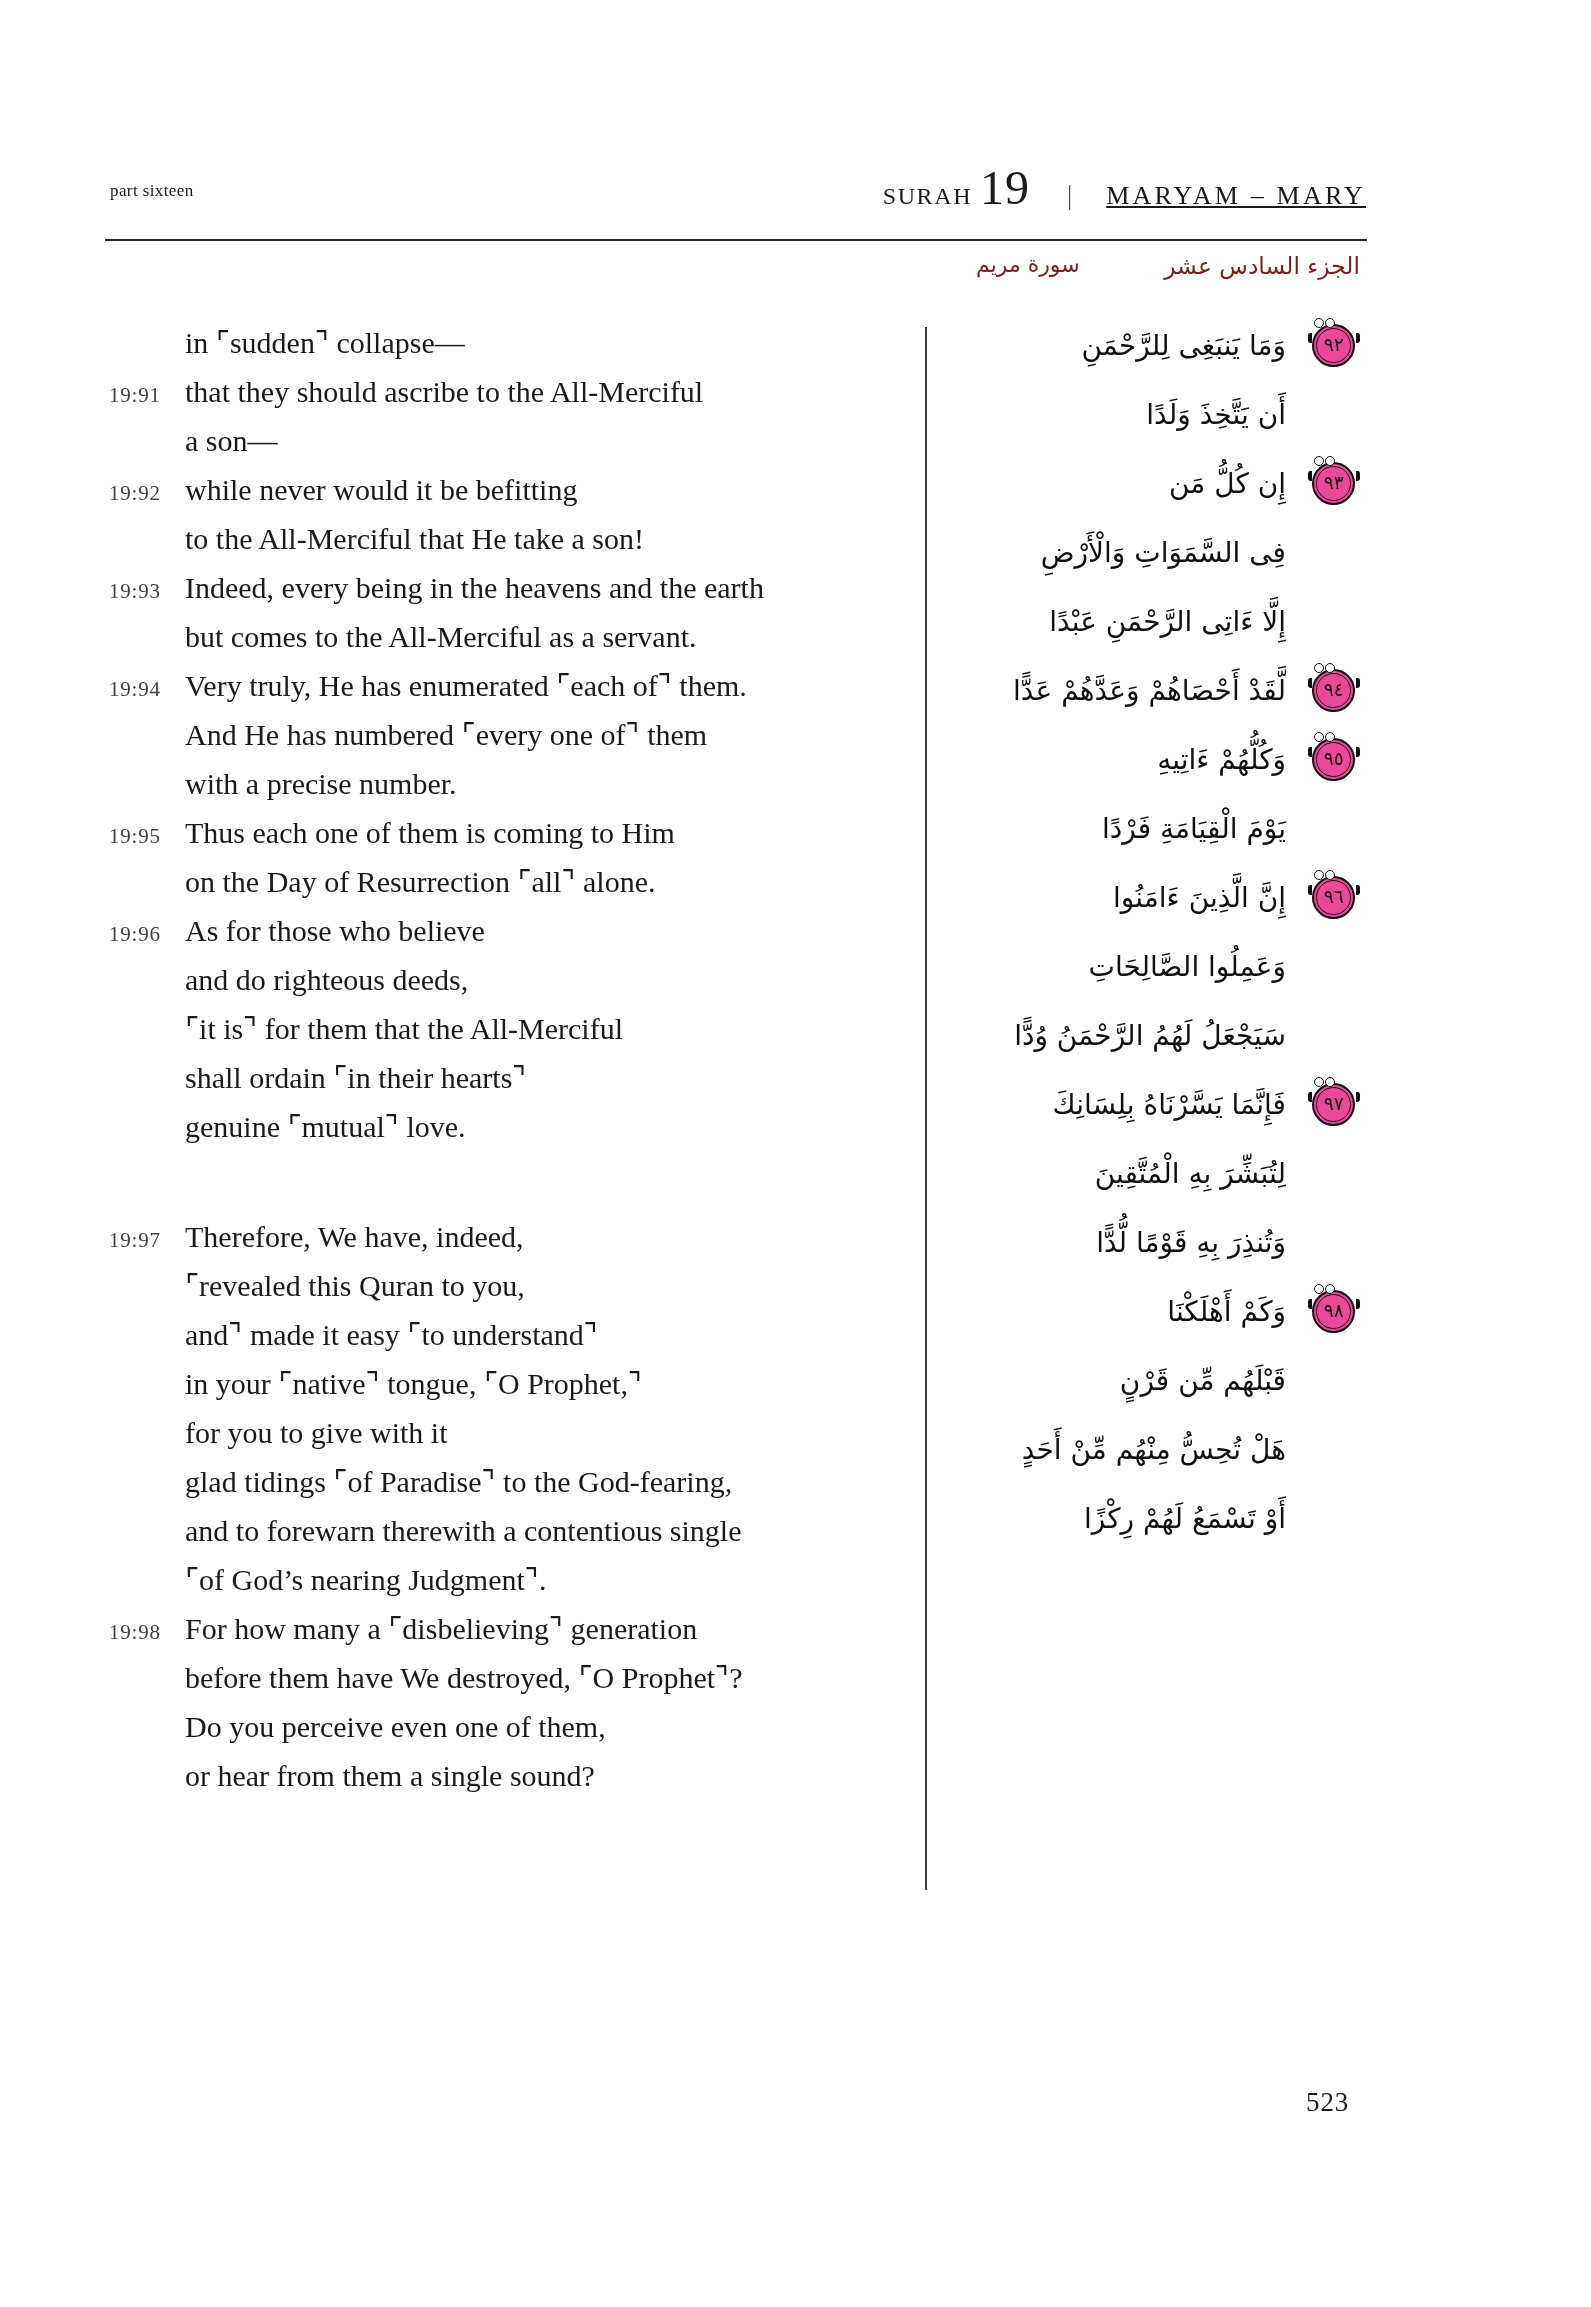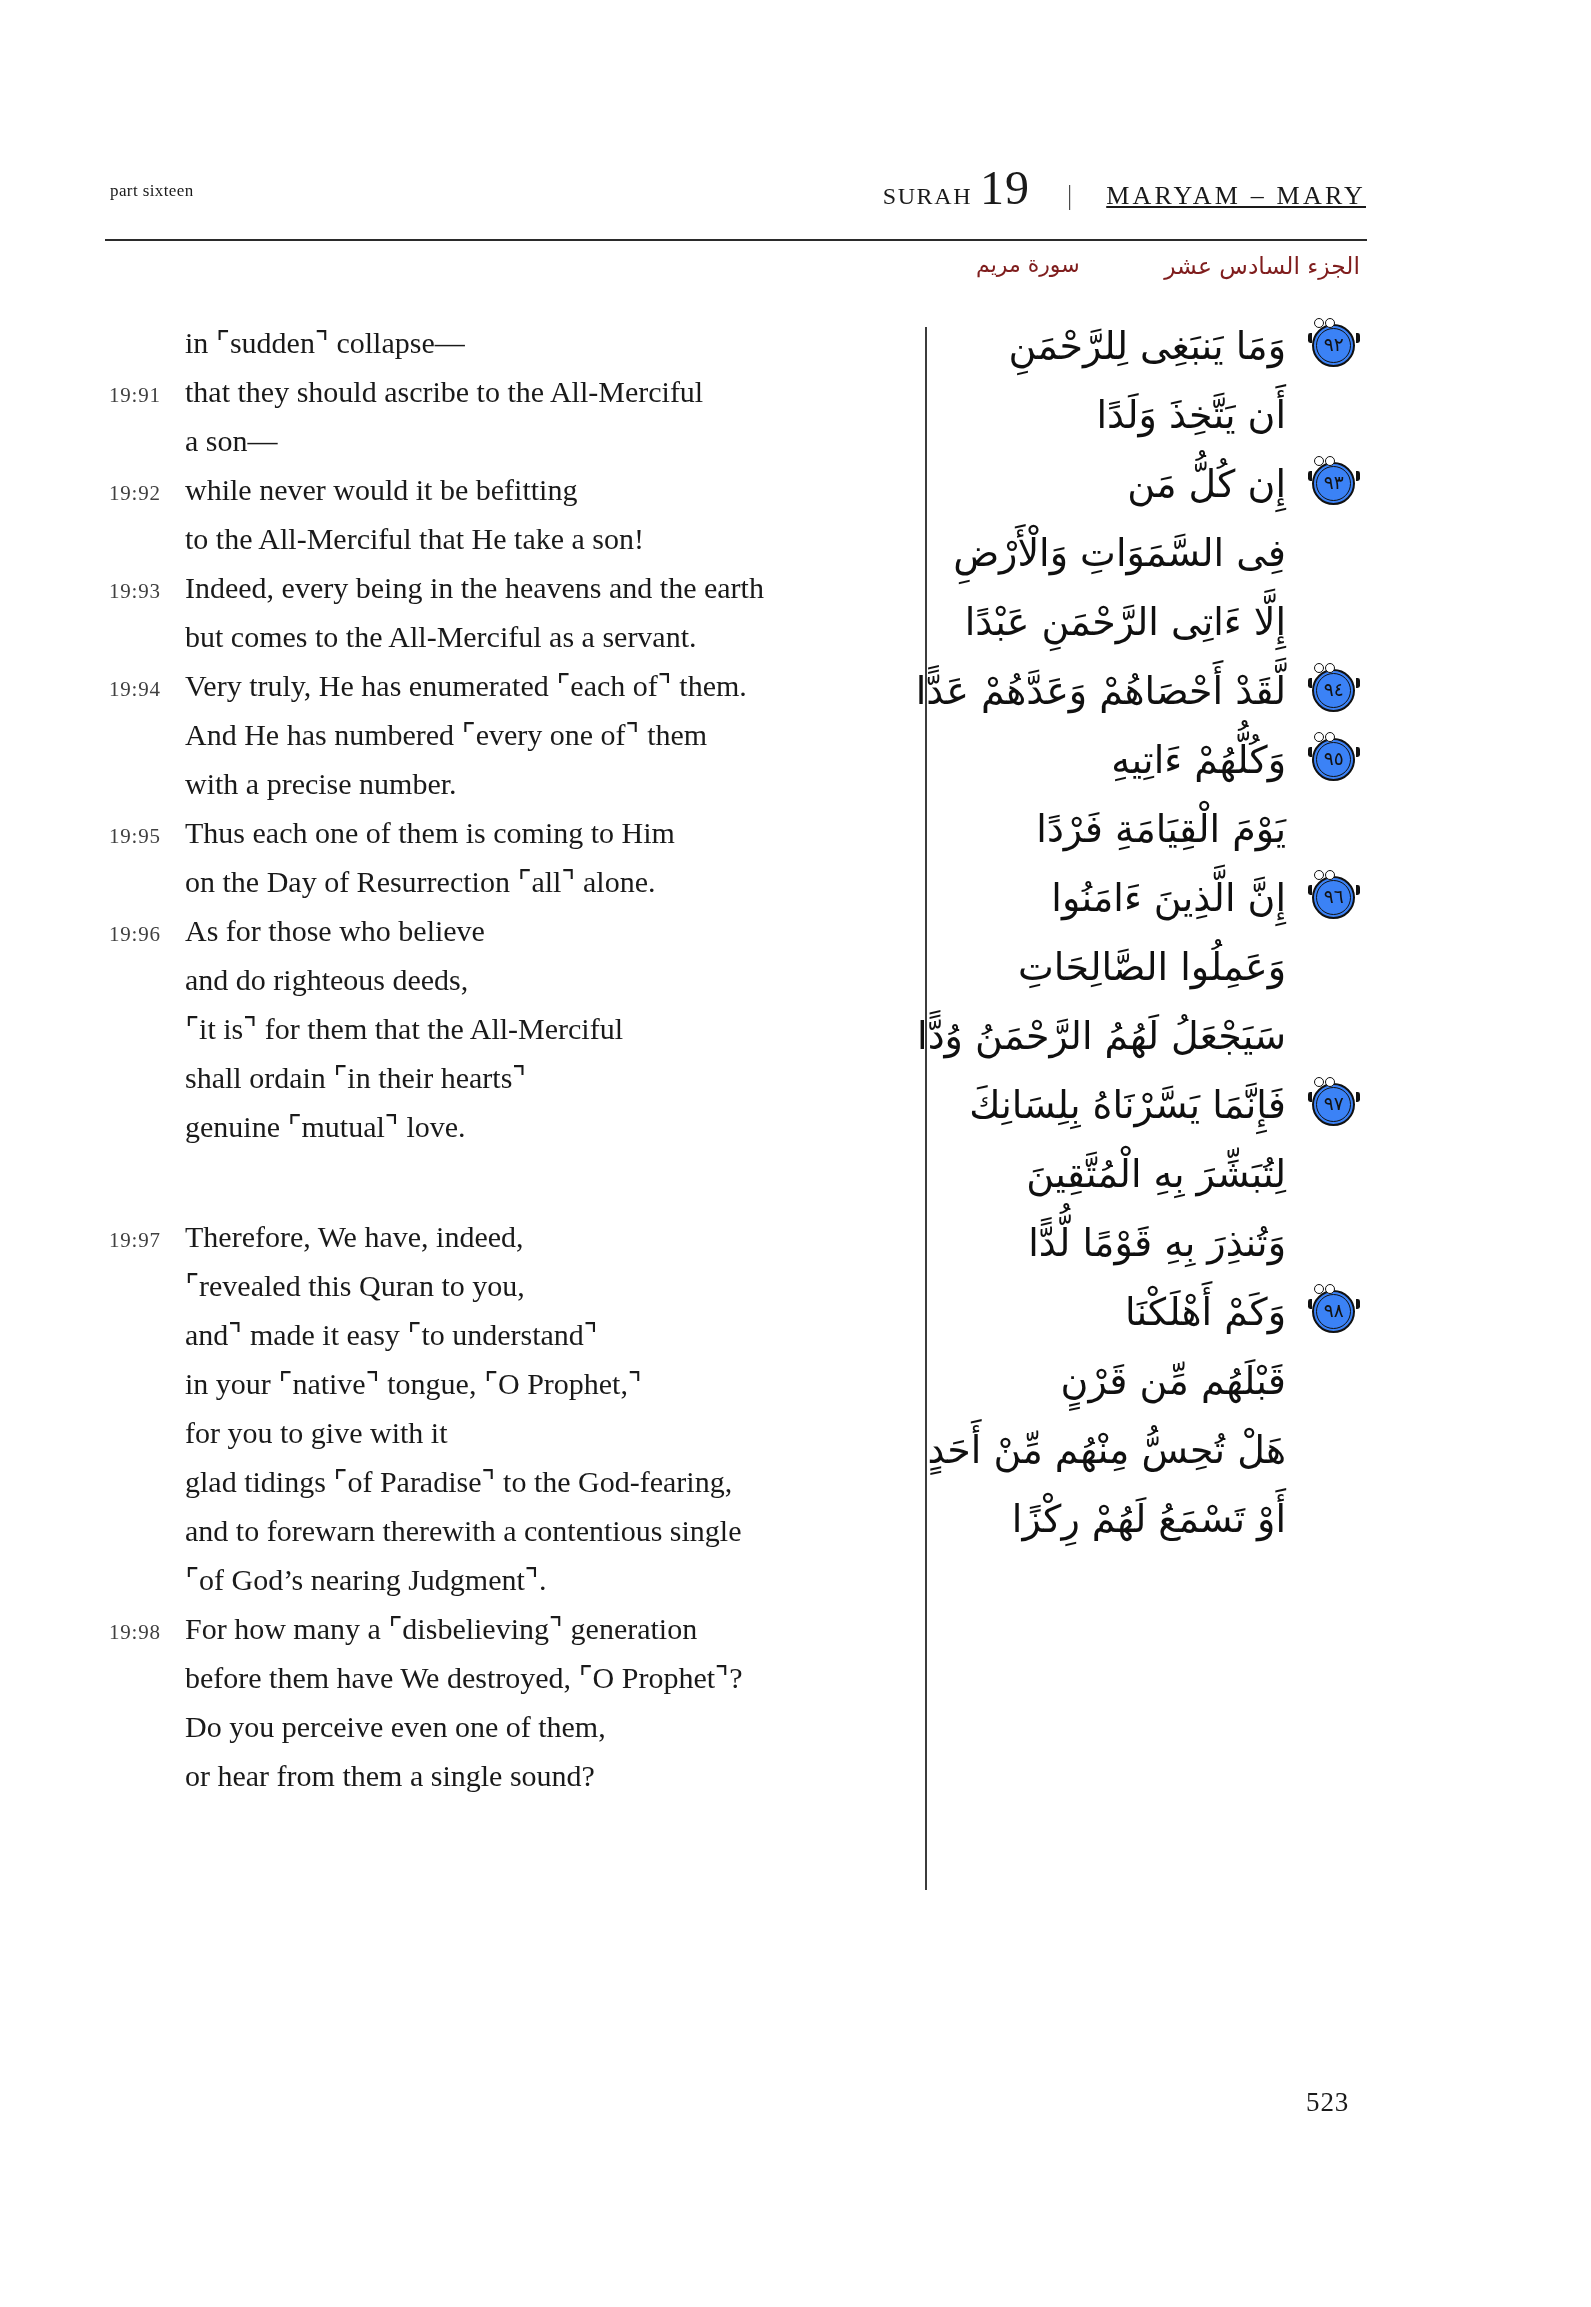--- a/index.html
+++ b/index.html
@@ -64,28 +64,28 @@
   }
   .aline{
     height:69px;display:flex;align-items:center;justify-content:flex-start;
     white-space:nowrap;
   }
   .amarker{
     width:74px;min-width:74px;display:flex;justify-content:flex-start;
     align-items:center;
   }
   .atext{
-    font-size:38px;color:#101010;
+    font-size:28px;color:#101010;
   }
   
   .medallion{
     position:relative;width:43px;height:43px;margin-right:4.8px;
     border:2px solid #111;border-radius:50%;
     display:flex;align-items:center;justify-content:center;
-    background:#3b82f6;box-sizing:border-box;
+    background:#ec4899;box-sizing:border-box;
   }
   .medallion::before{
     content:"";position:absolute;inset:2px;border:1.2px solid #111;border-radius:50%;
   }
   .medallion::after{ 
     content:"";position:absolute;top:7.3px;left:-6.5px;right:-6.5px;height:9.7px;
     border-left:4.8px solid #111;border-right:4.8px solid #111;border-radius:2.4px;
   }
   .m-num{
     position:relative;z-index:2;

